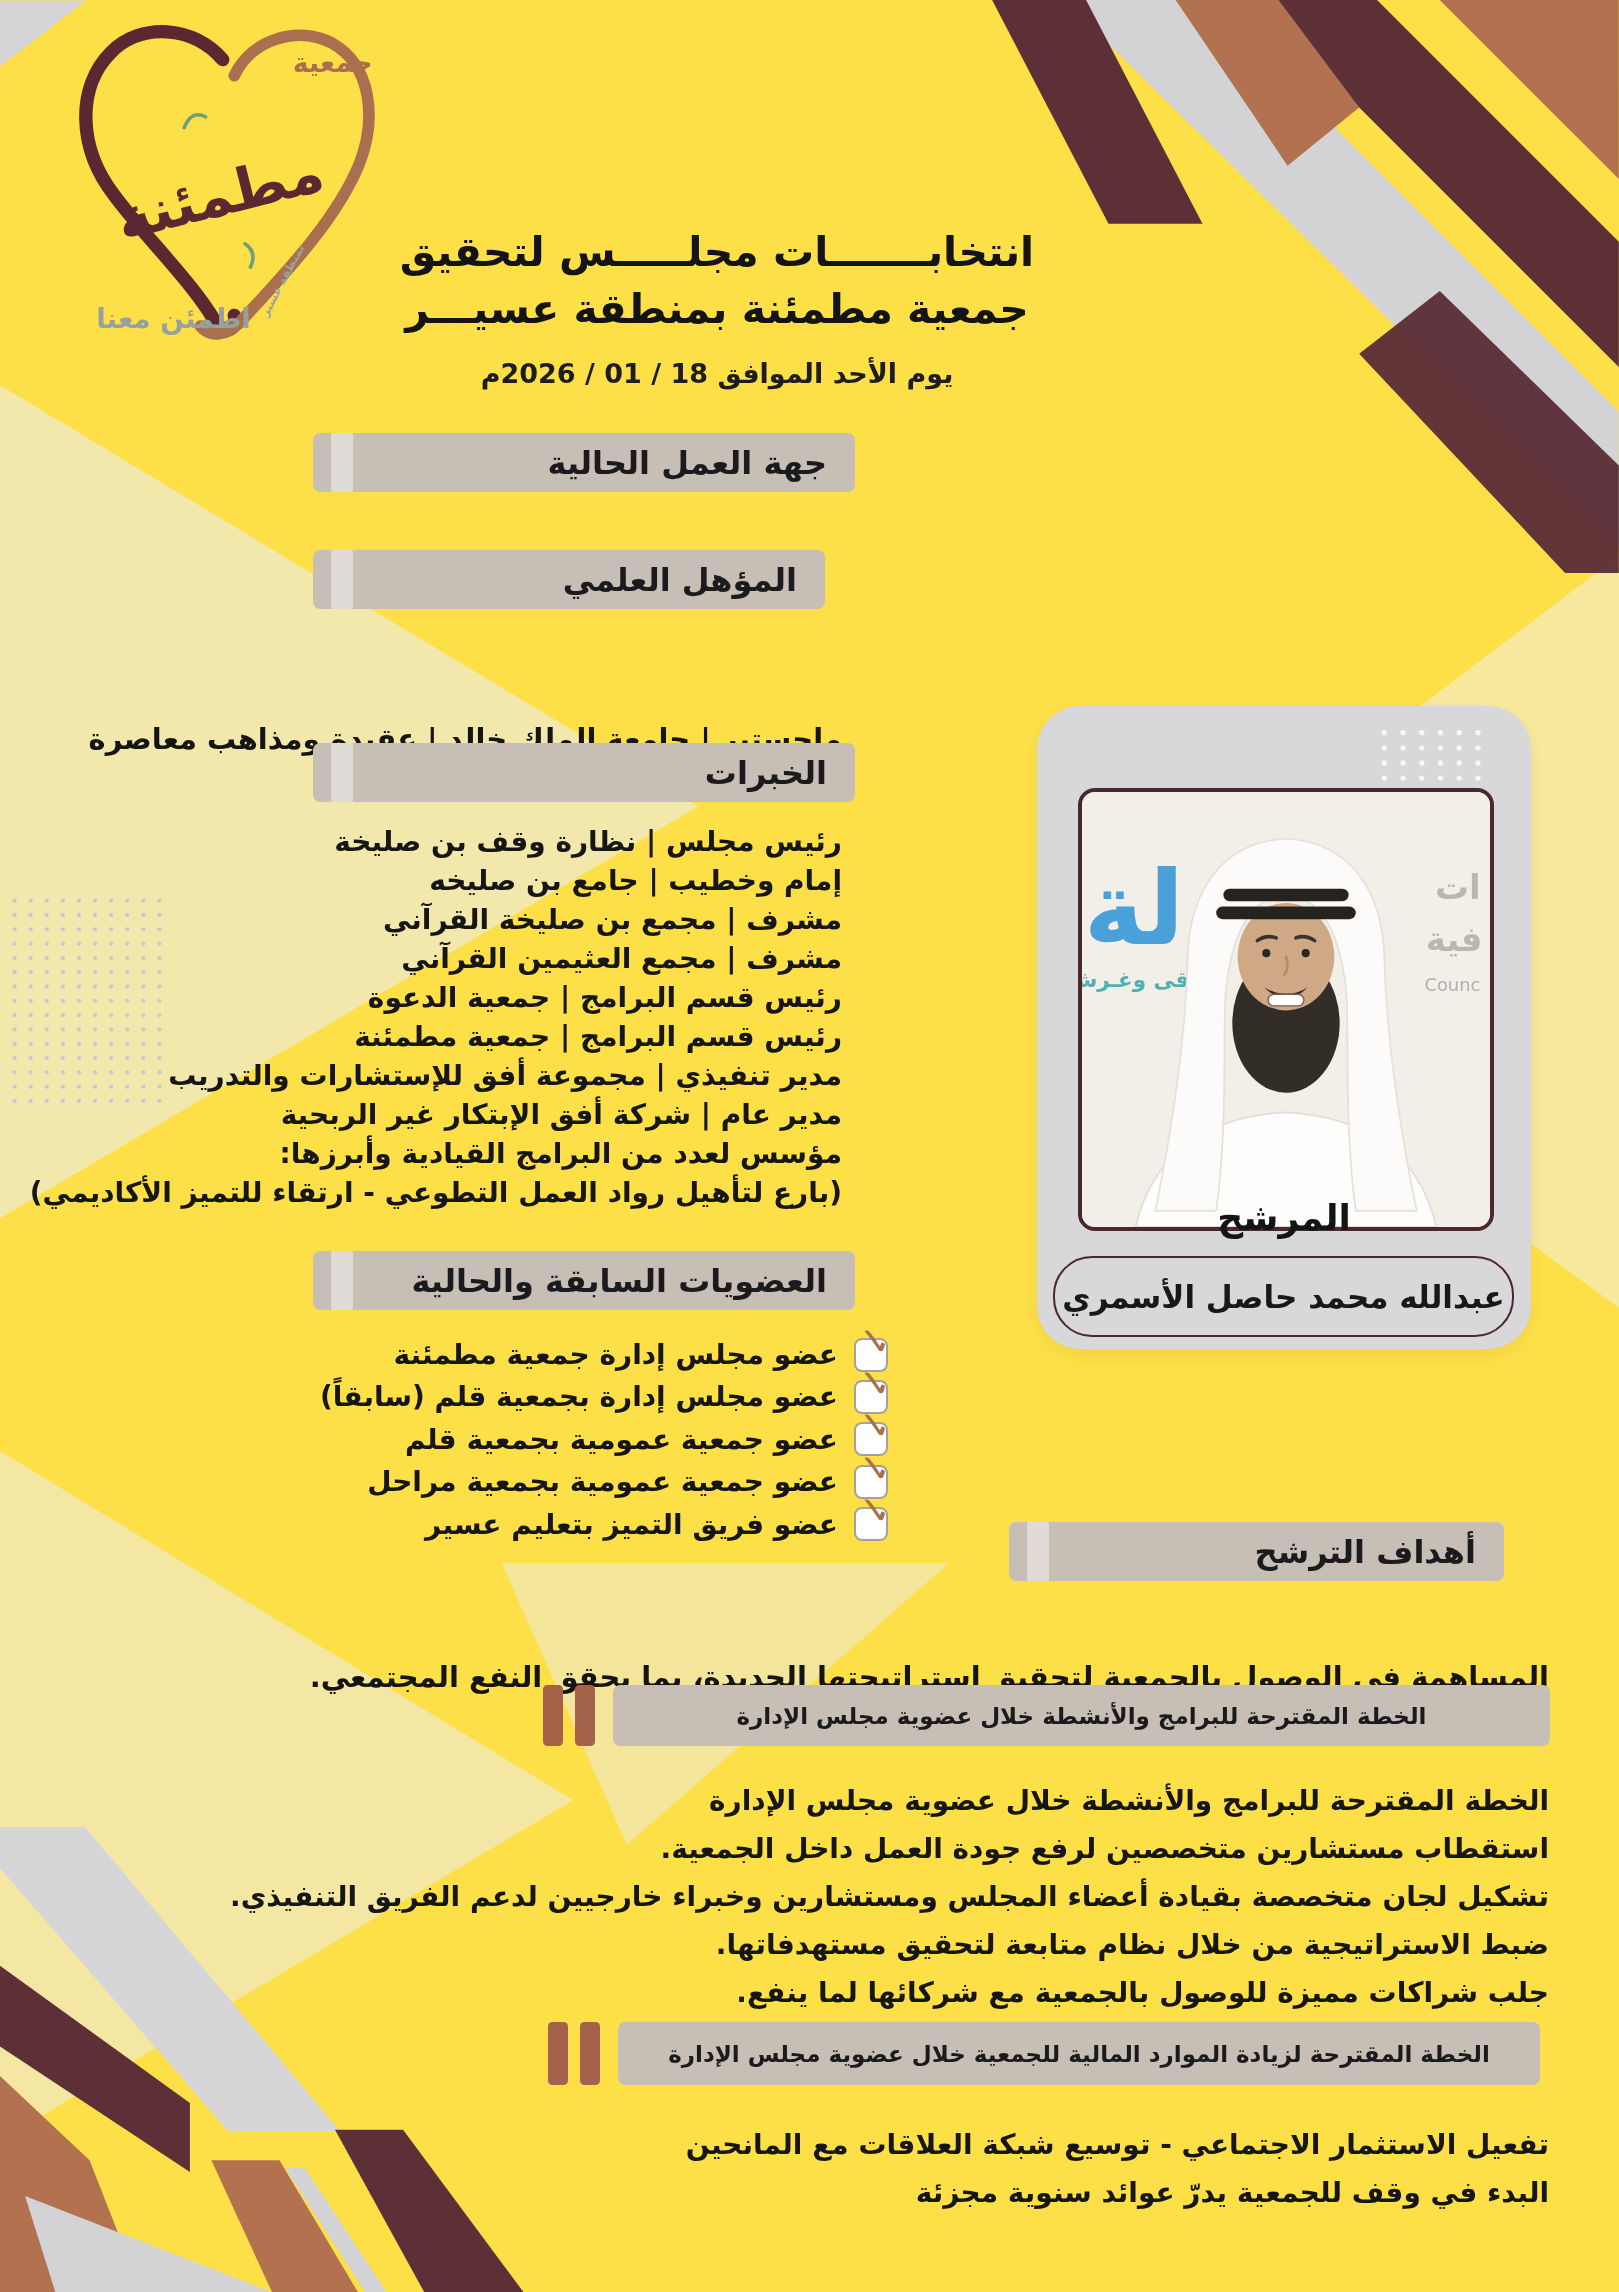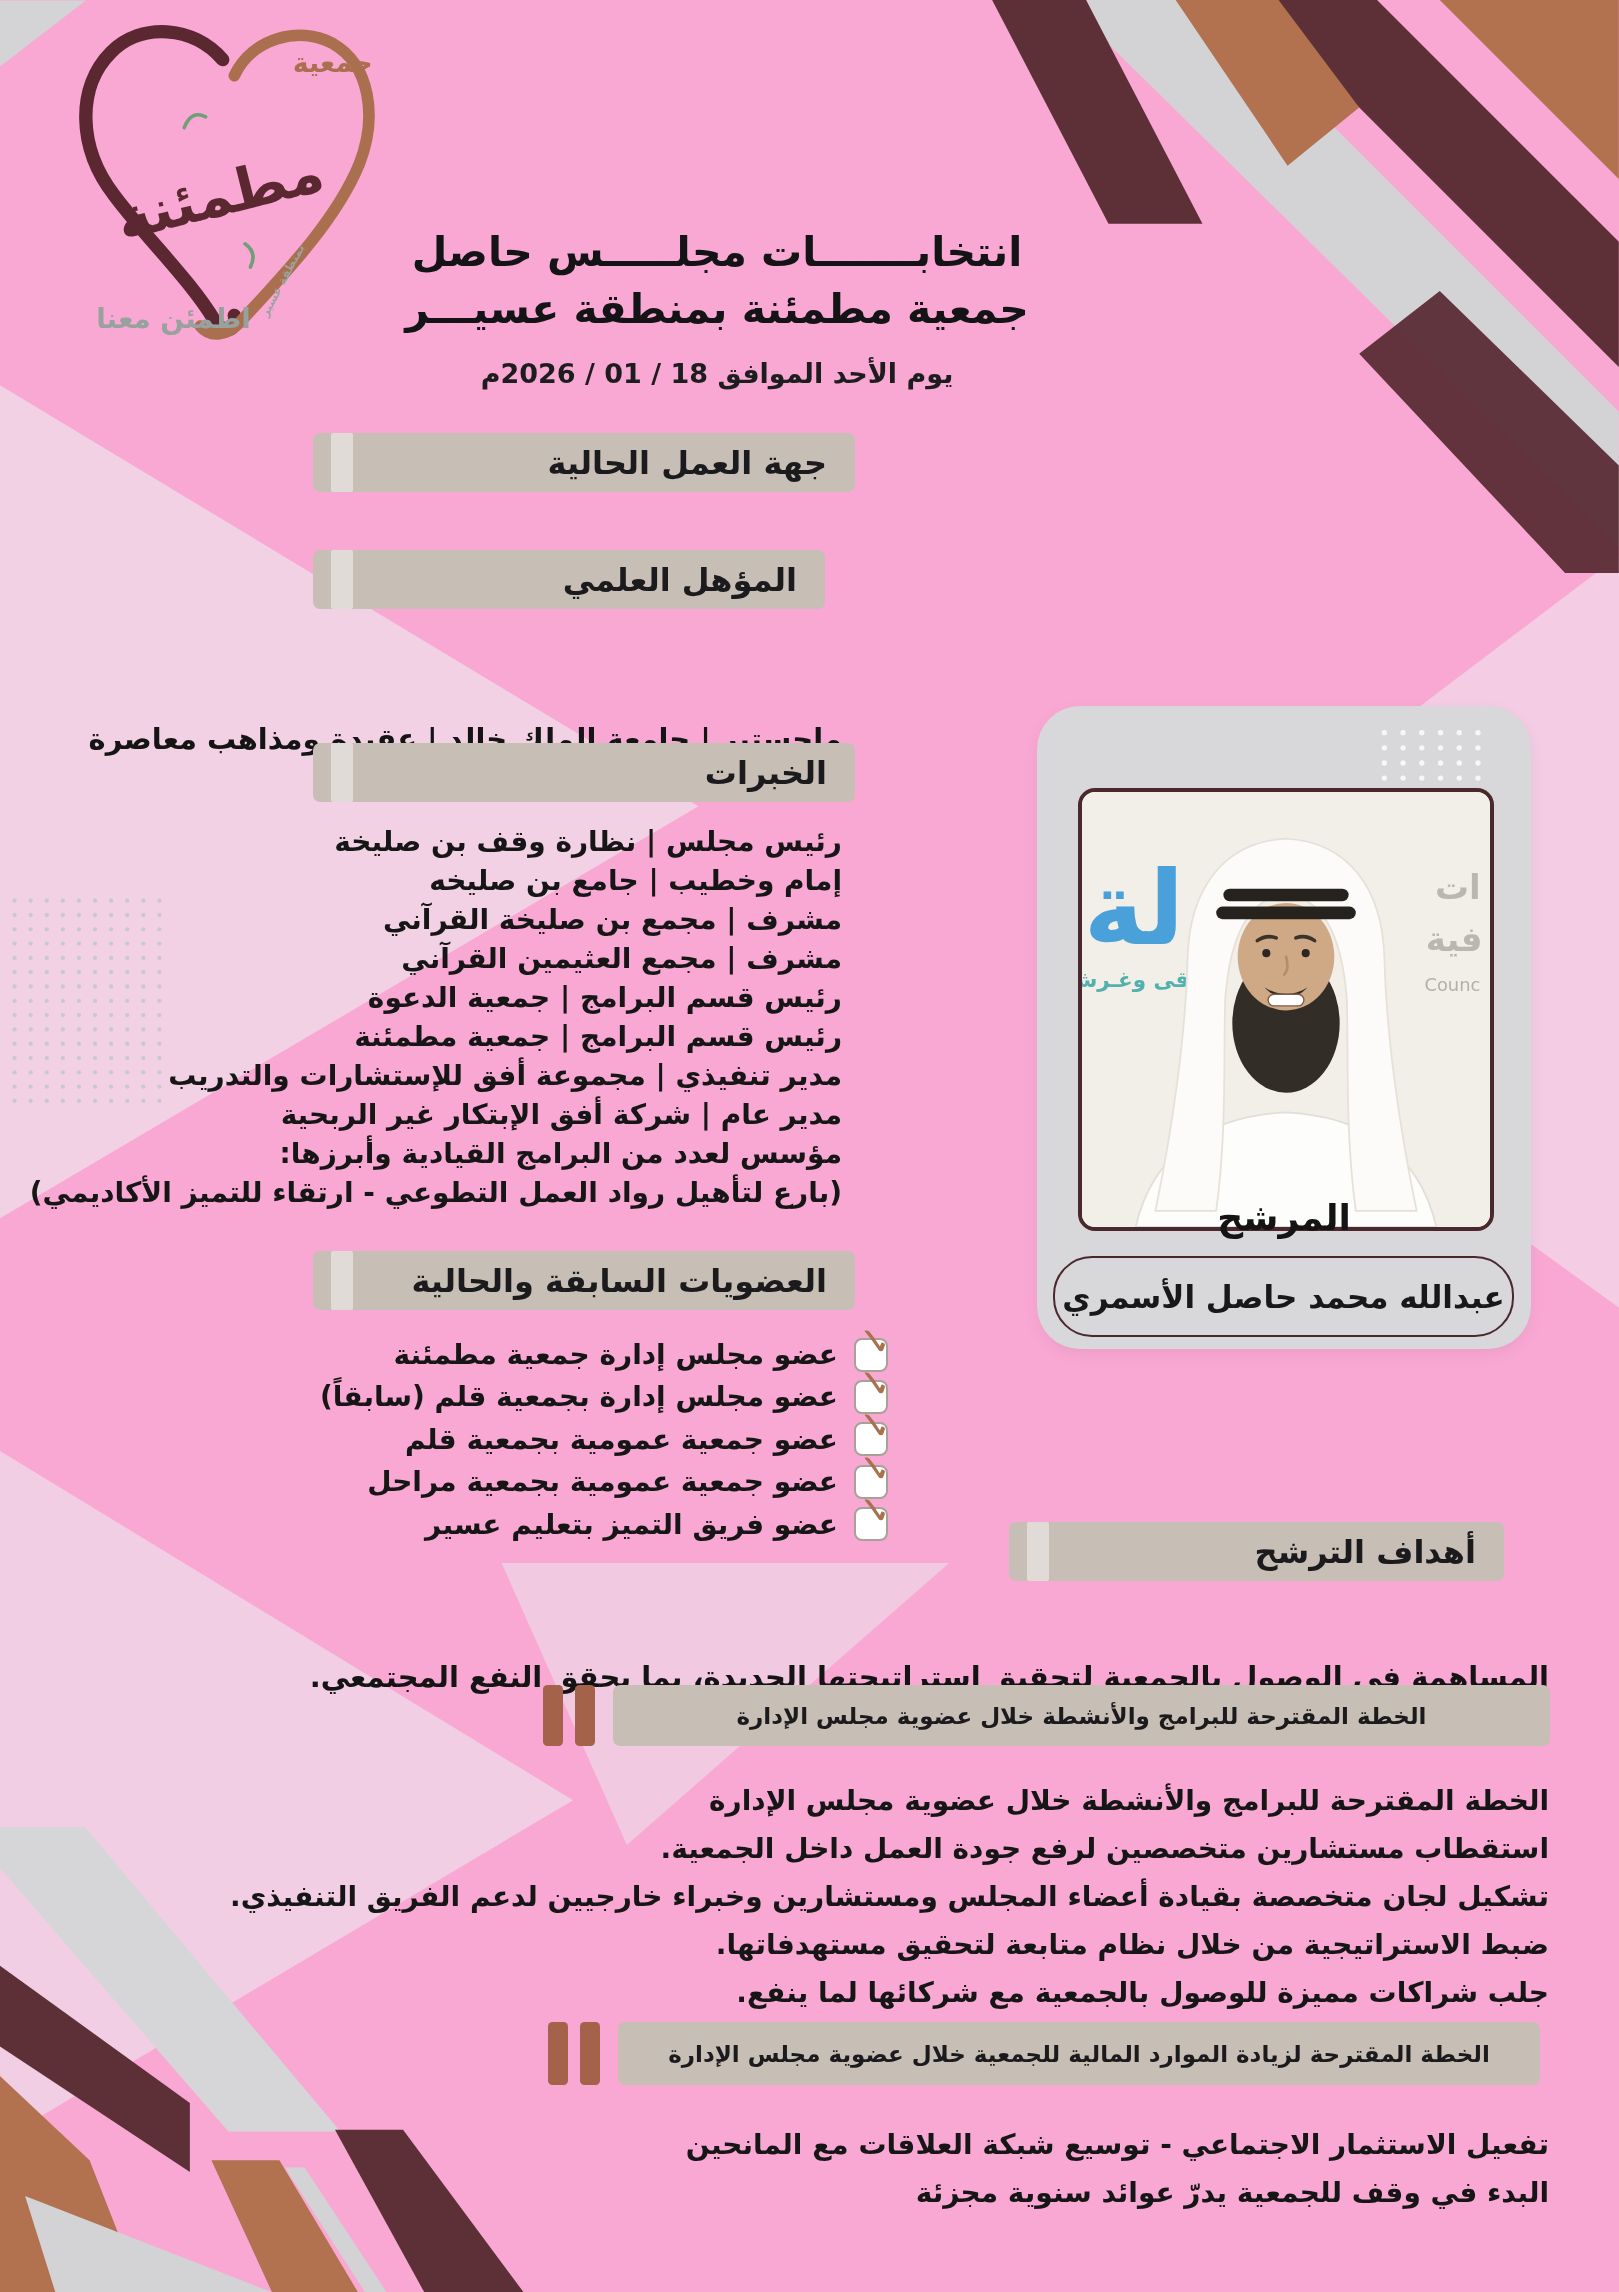--- a/index.html
+++ b/index.html
@@ -1,18 +1,18 @@
 <!DOCTYPE html>
 <html lang="ar" dir="rtl" style="font-size:14.3px"><head>
 <meta charset="utf-8">
 <style>
   html,body{margin:0;padding:0;background:#e8e8ea;}
   .page{
     position:relative; width:1619px; height:2293px; margin:0 auto;
-    background:#f9a8d4; overflow:hidden;
+    background:#fde047; overflow:hidden;
     font-family:"DejaVu Sans", sans-serif;
     color:#161616;
   }
   .abs{position:absolute;}
   svg{display:block;}
   .z0{z-index:0;} .z1{z-index:1;} .z2{z-index:2;}
 
   
   .title-block{left:287px; top:224px; width:860px; text-align:center; z-index:2;}
   .title-line{font-size:41px; font-weight:bold; color:#141416; line-height:57px; white-space:nowrap;}
@@ -150,21 +150,21 @@
     <path d="M196,70 C216,28 268,14 306,34 C348,58 356,116 336,168 C310,232 250,294 202,346 C188,360 170,364 158,350" fill="none" stroke="#aa6f4e" stroke-width="13" stroke-linecap="round"></path>
     <text x="306" y="66" text-anchor="middle" font-size="30" font-weight="bold" fill="#aa6f4e">جمعية</text>
     <text x="180" y="226" text-anchor="middle" font-size="64" font-weight="bold" fill="#5b2832" transform="rotate(-14 180 205)">مطمئنة</text>
     <path d="M140,128 q8,-20 24,-12" fill="none" stroke="#6f9e78" stroke-width="4" stroke-linecap="round"></path>
     <path d="M208,258 q14,10 6,26" fill="none" stroke="#6f9e78" stroke-width="4" stroke-linecap="round"></path>
     <text x="252" y="302" text-anchor="middle" font-size="13" font-weight="bold" fill="#9aa39f" transform="rotate(-62 252 300)">بمنطقة عسير</text>
     <text x="128" y="352" text-anchor="middle" font-size="31" font-weight="bold" fill="#97a19d">اطمئن معنا</text>
   </svg>
 
   <div class="abs title-block">
-    <div class="title-line">انتخابـــــــات مجلـــــس حاصل</div>
+    <div class="title-line">انتخابـــــــات مجلـــــس لتحقيق</div>
     <div class="title-line">جمعية مطمئنة بمنطقة عسيـــر</div>
     <div class="date-line">يوم الأحد الموافق  18 / 01 / 2026م</div>
   </div>
 
   <div class="bar" style="left:313px;top:433px;width:542px">
     <span class="stripe"></span>
     <span class="bar-text">جهة العمل الحالية</span>
   </div>
   <div class="val" style="right:855px;top:518px;font-size:29px">تعليم عسير</div>
 

